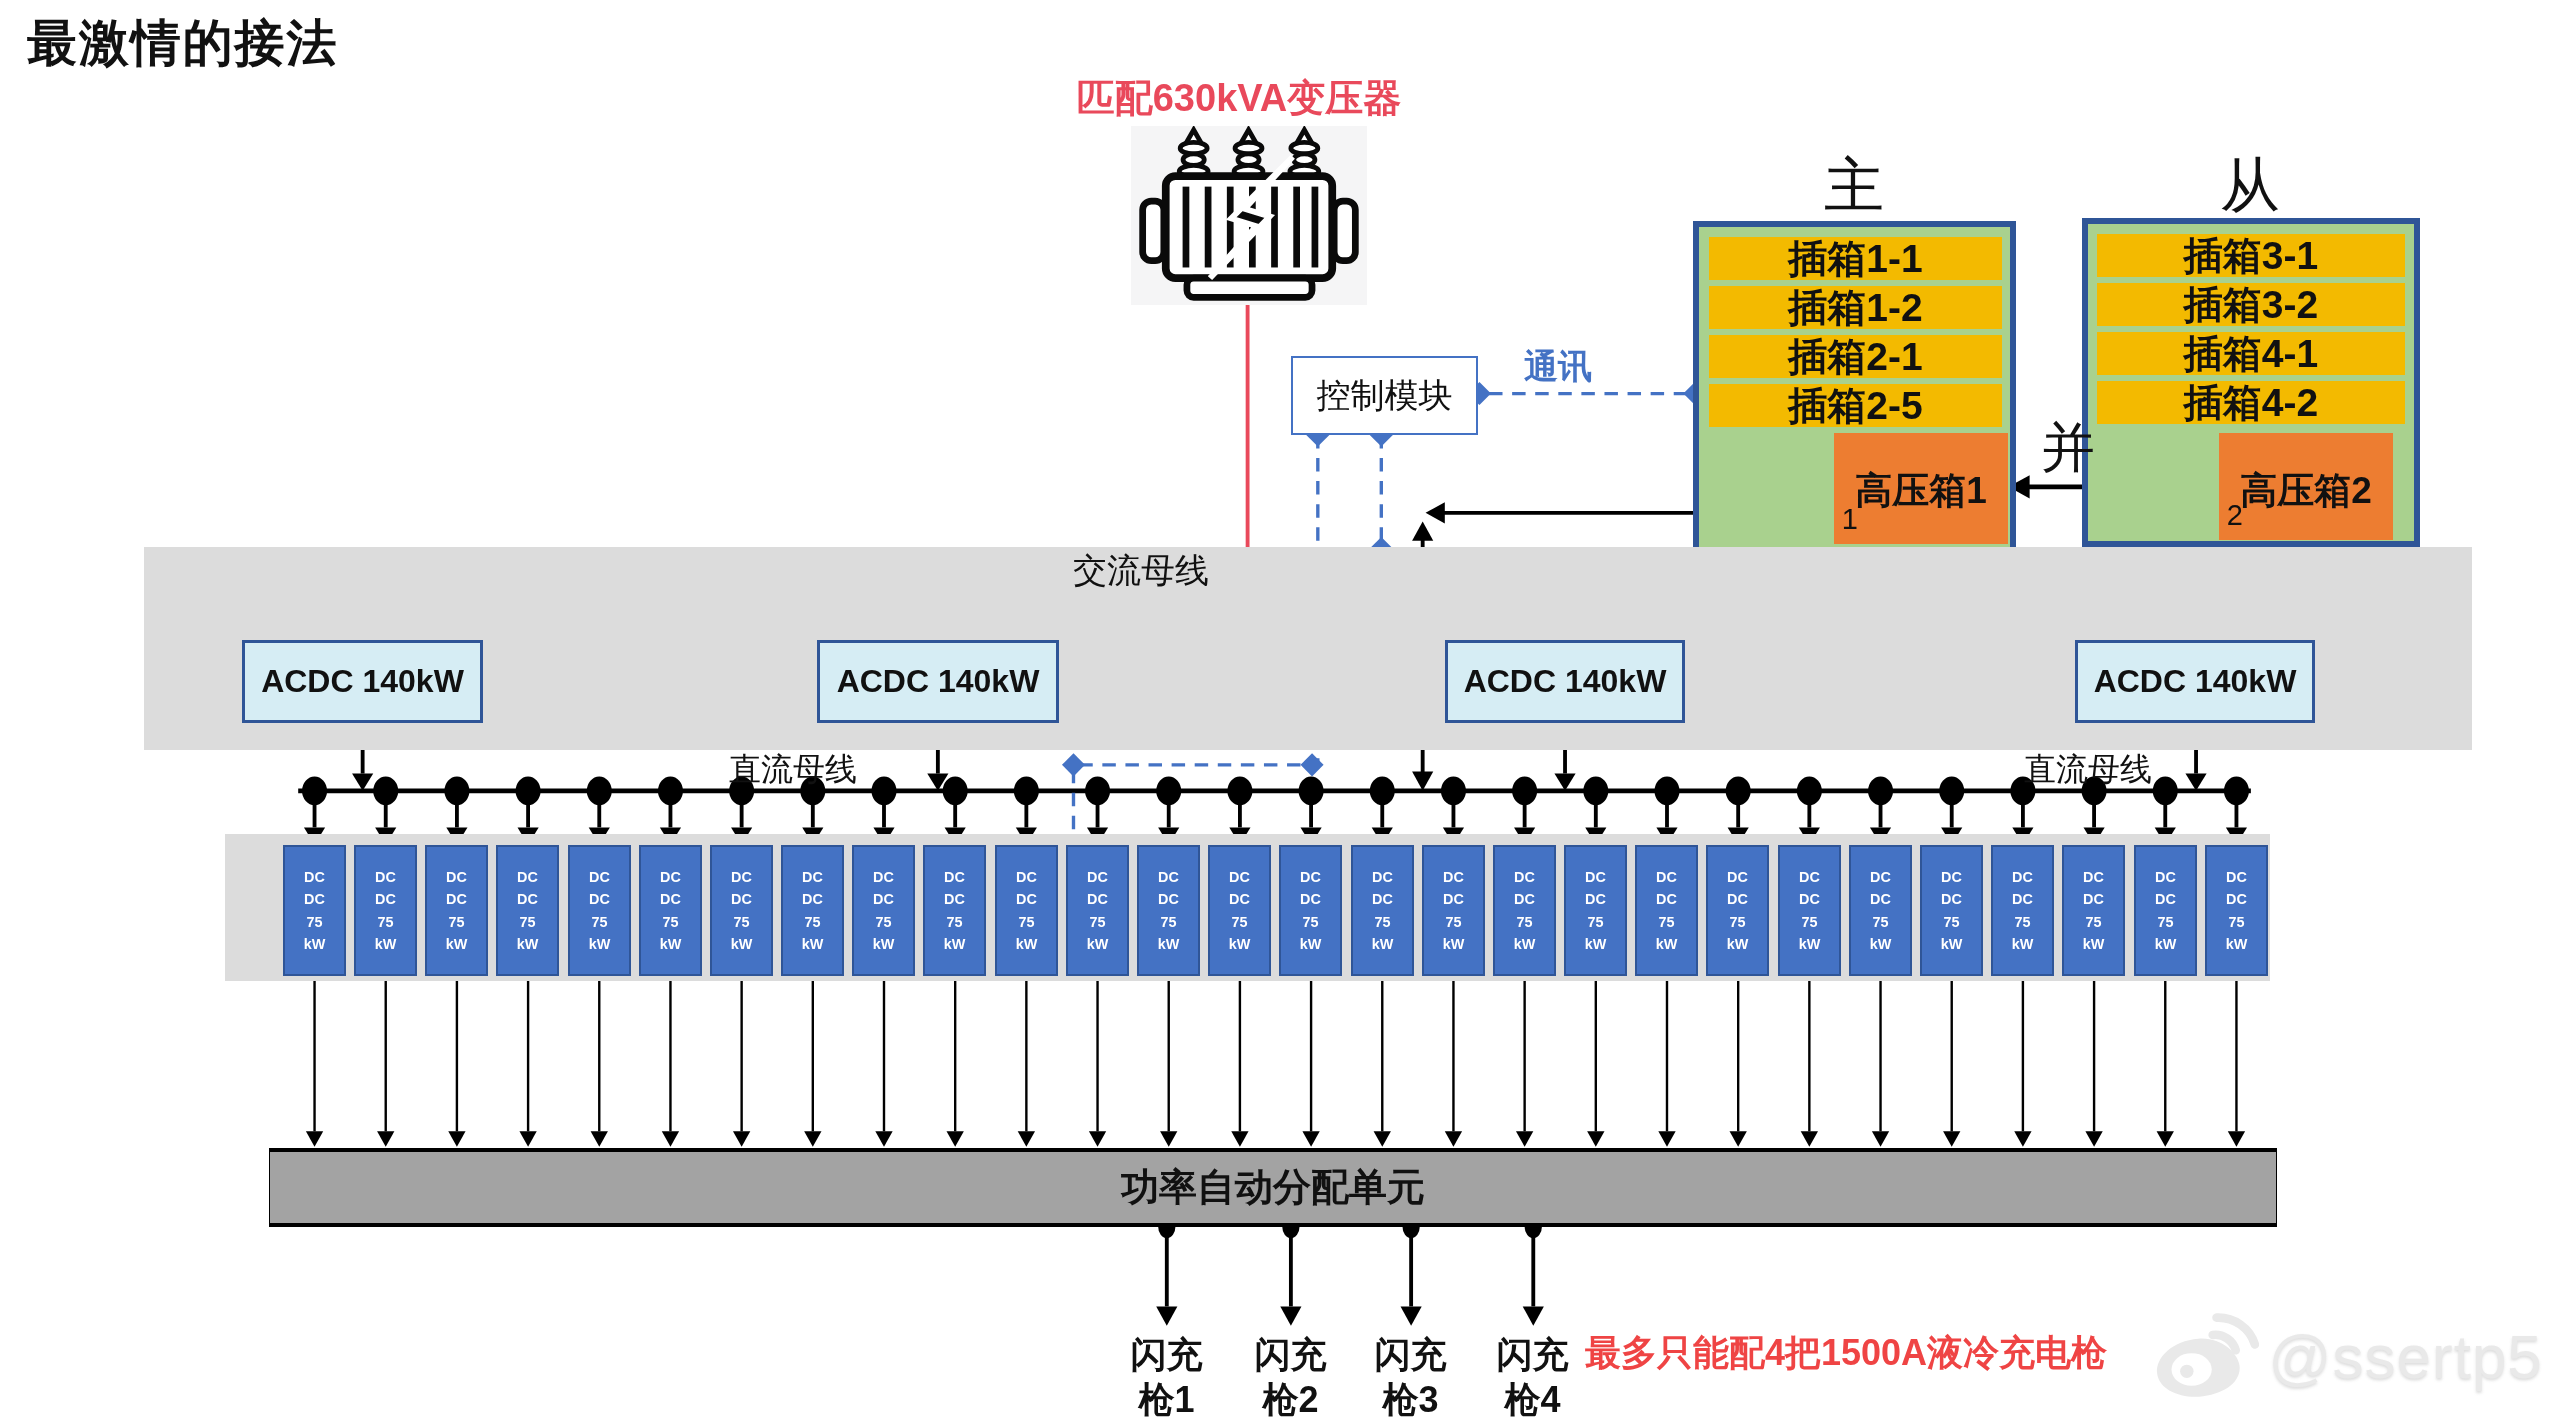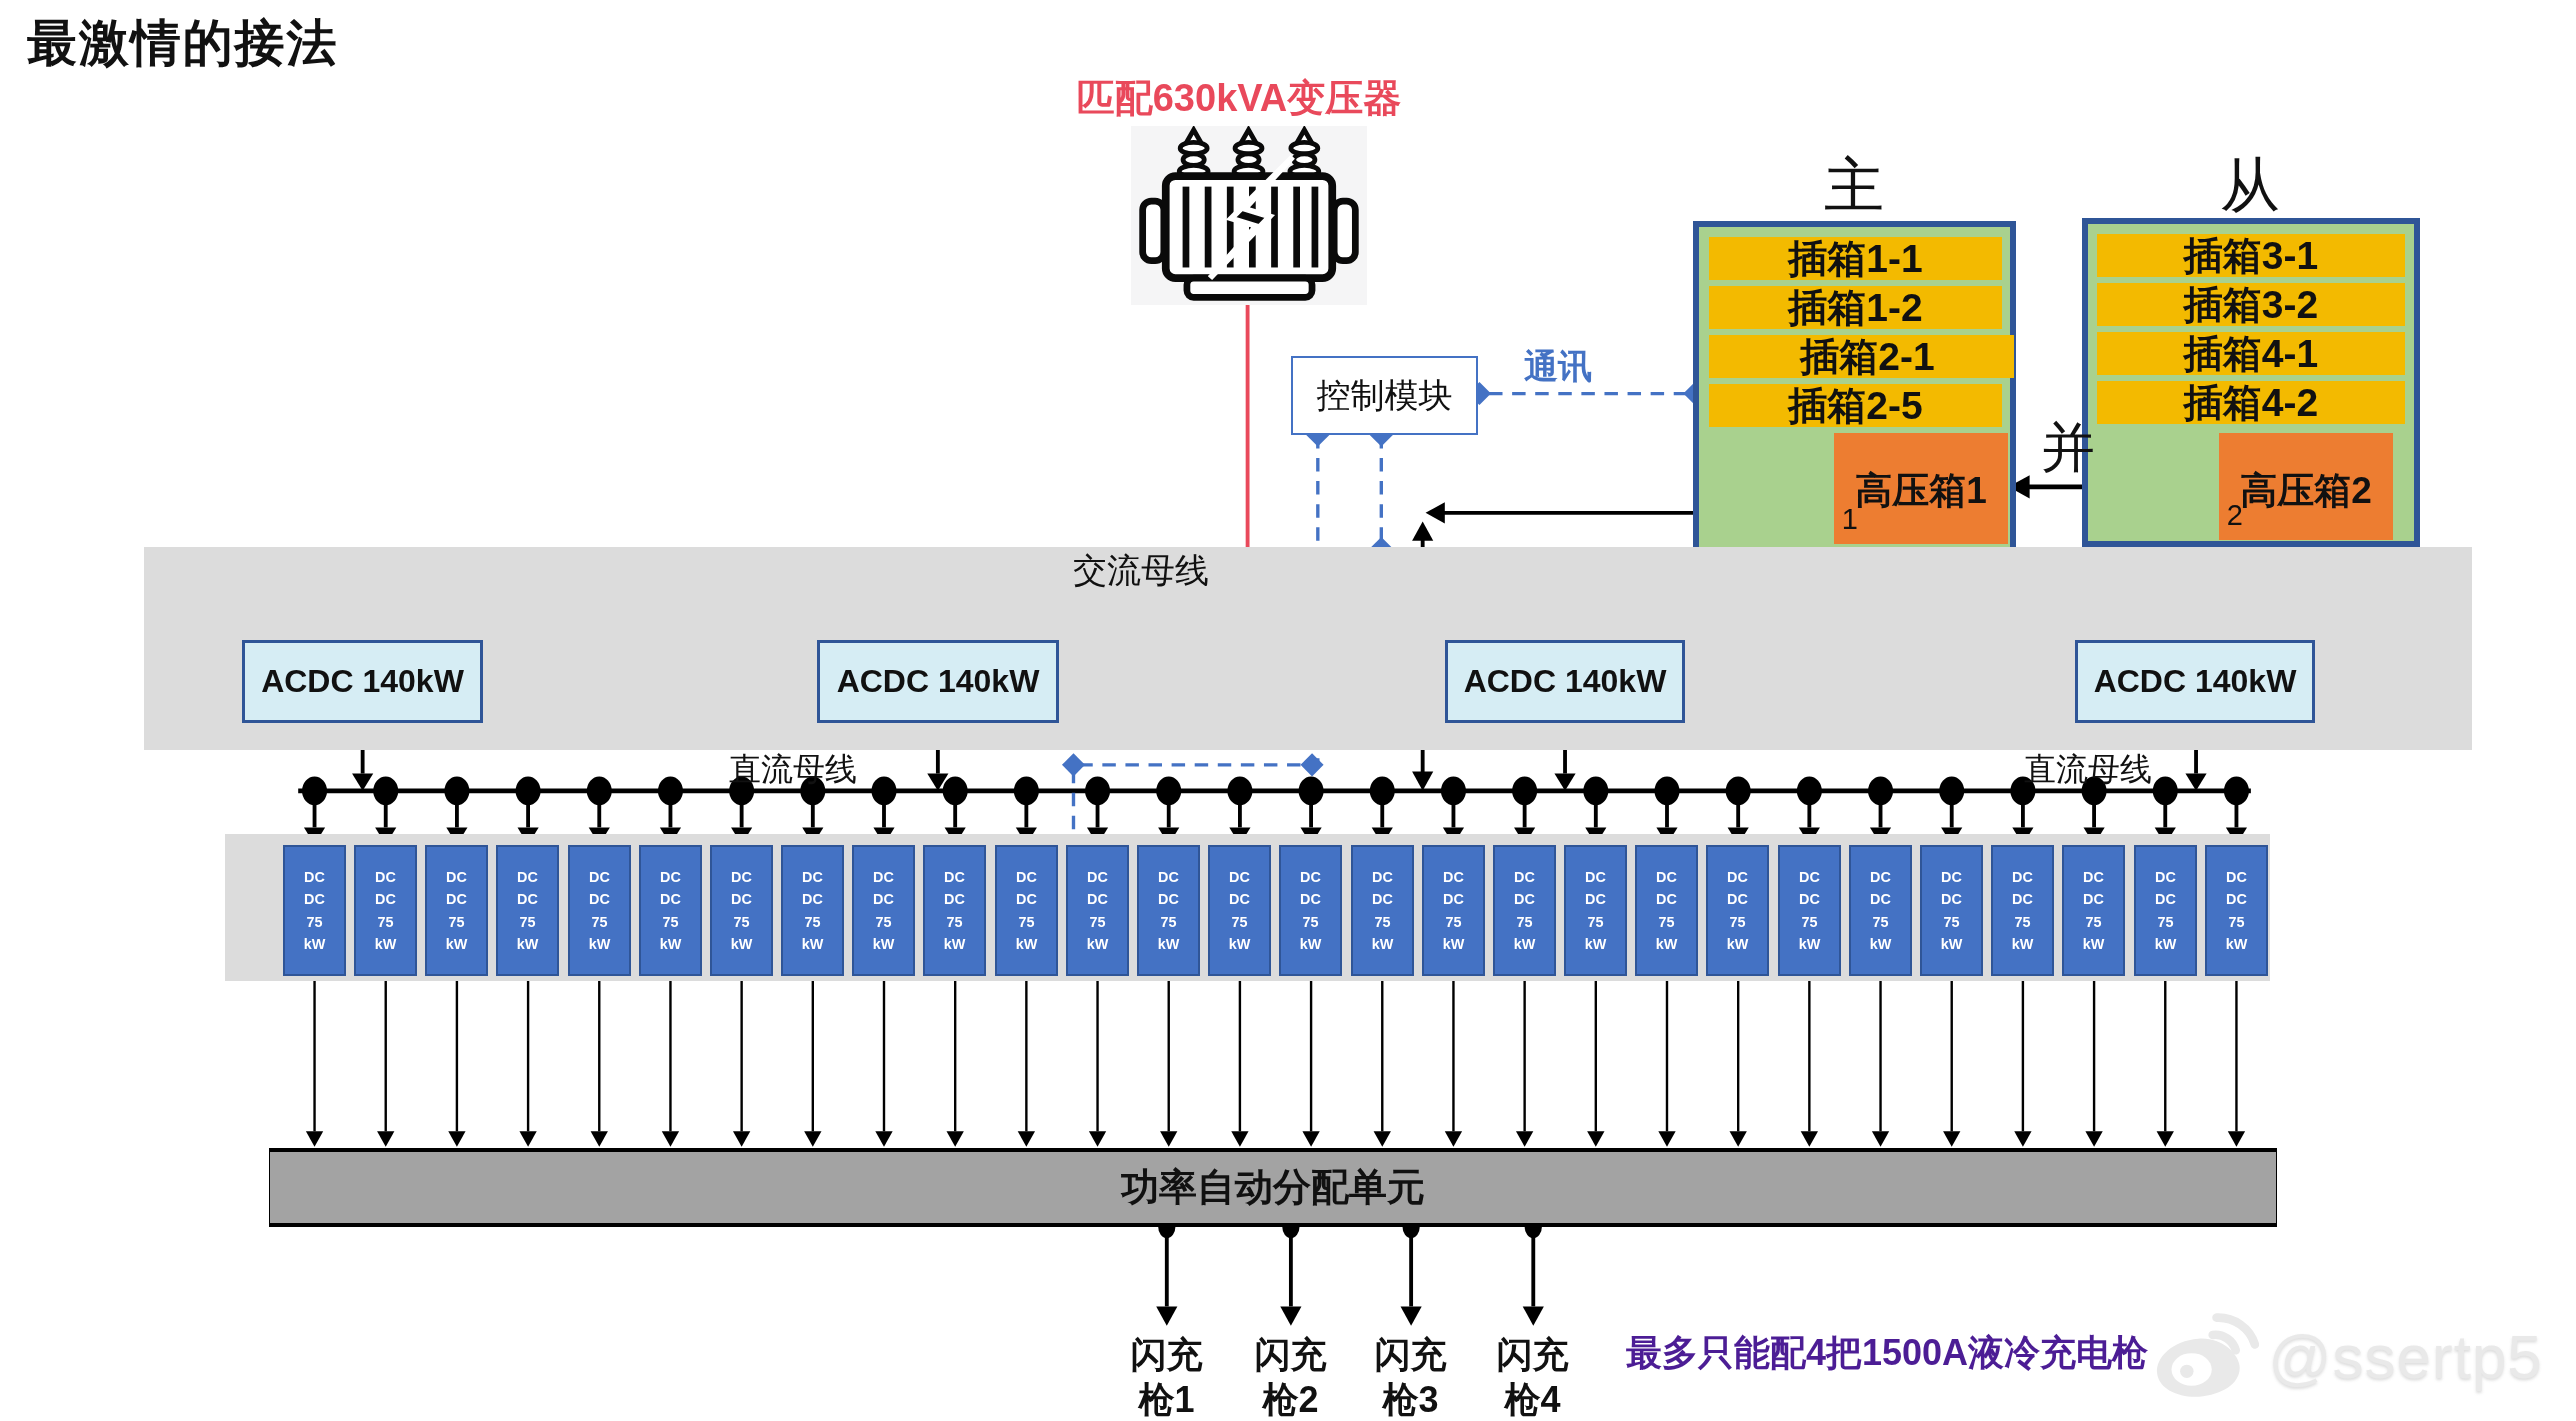--- a/index.html
+++ b/index.html
@@ -52,21 +52,21 @@
     display:flex;flex-direction:column;align-items:center;justify-content:center;color:#fff;font-size:14.4px;font-weight:600;line-height:1.55;}
 
   
   #pdu-box{left:269px;top:1148px;width:2008px;height:79px;background:#a3a3a3;border:1.9px solid #000;
     border-top-width:4.8px;border-bottom-width:4.8px;box-sizing:border-box;
     display:flex;align-items:center;justify-content:center;font-size:38px;font-weight:700;color:#111;}
 
   
   .gun-label{position:absolute;top:1332px;width:115px;margin-left:-58px;text-align:center;
     font-size:36px;font-weight:700;color:#111;line-height:1.25;}
-  #gun-note{left:1585px;top:1329px;font-size:36px;font-weight:600;color:#4c1d95;margin-left:41px;}
+  #gun-note{left:1585px;top:1329px;font-size:36px;font-weight:600;color:#ef4444;}
 
   
   #watermark{left:2153px;top:1310px;display:flex;align-items:center;color:#e9e9e9;
     text-shadow:0 1.9px 2.9px rgba(120,120,120,0.25);}
   #watermark-text{font-size:62px;font-weight:500;letter-spacing:1px;}
 
   #wires{left:0;top:0;width:2576px;height:1422px;pointer-events:none;}
 </style>
 </head>
 <body>
@@ -369,21 +369,21 @@
       <ellipse cx="40" cy="62" rx="21" ry="17" fill="#ffffff"></ellipse>
       <circle cx="35" cy="64" r="7" fill="#e9e9e9"></circle>
       <path d="M62,26 a22,22 0 0 1 24,16" stroke="#e9e9e9" stroke-width="9" fill="none" stroke-linecap="round"></path>
       <path d="M66,8 a40,40 0 0 1 40,28" stroke="#e9e9e9" stroke-width="9" fill="none" stroke-linecap="round"></path>
     </svg>
     <span id="watermark-text">@ssertp5</span>
   </div>
 
 <div class="abs slot-bar" style="left: 1709px; top: 237px; width: 293px; height: 43px;">插箱1-1</div>
     <div class="abs slot-bar" style="left: 1709px; top: 286px; width: 293px; height: 43px;">插箱1-2</div>
-    <div class="abs slot-bar" style="left: 1709px; top: 335px; width: 293px; height: 43px; padding-left: 12px;">插箱2-1</div>
+    <div class="abs slot-bar" style="left: 1709px; top: 335px; width: 293px; height: 43px;">插箱2-1</div>
     <div class="abs slot-bar" style="left: 1709px; top: 384px; width: 293px; height: 43px;">插箱2-5</div>
     <div class="abs slot-bar" style="left: 2097px; top: 234px; width: 308px; height: 43px;">插箱3-1</div>
     <div class="abs slot-bar" style="left: 2097px; top: 283px; width: 308px; height: 43px;">插箱3-2</div>
     <div class="abs slot-bar" style="left: 2097px; top: 332px; width: 308px; height: 43px;">插箱4-1</div>
     <div class="abs slot-bar" style="left: 2097px; top: 381px; width: 308px; height: 43px;">插箱4-2</div>
     <div class="acdc-box" style="left: 242px; width: 241px;">ACDC 140kW</div>
     <div class="acdc-box" style="left: 817px; width: 242px;">ACDC 140kW</div>
     <div class="acdc-box" style="left: 1445px; width: 240px;">ACDC 140kW</div>
     <div class="acdc-box" style="left: 2075px; width: 240px;">ACDC 140kW</div>
     <div class="dc-module" style="left: 283px; width: 63px;">

